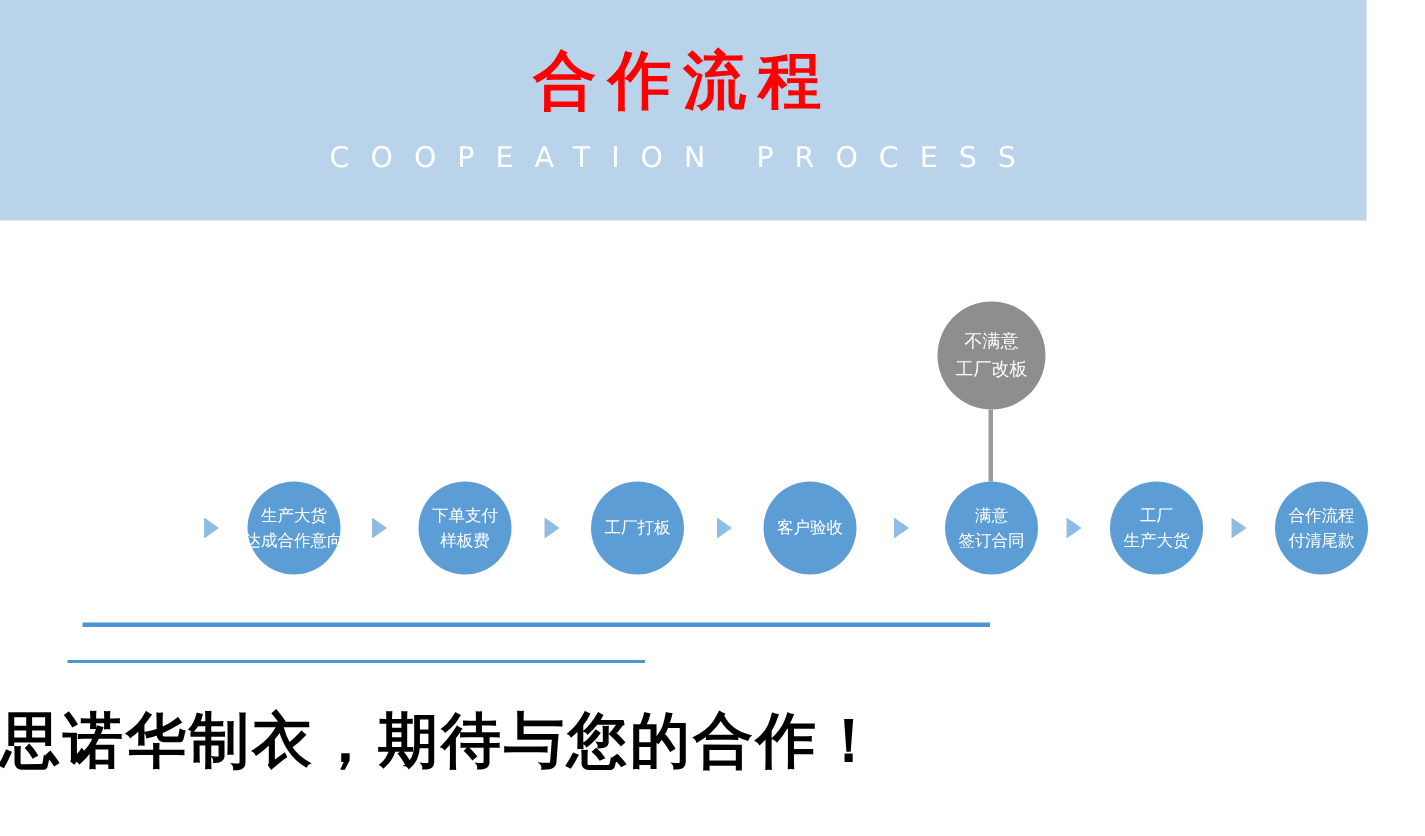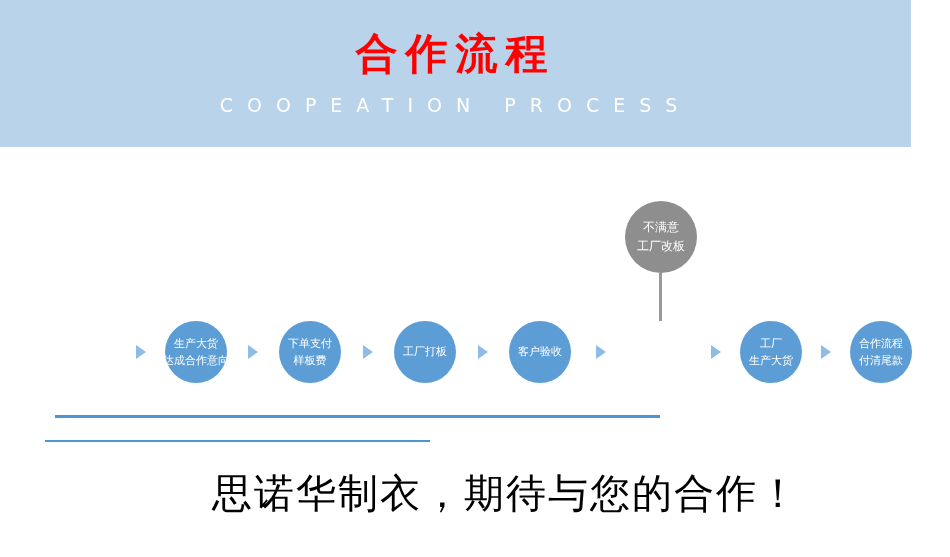--- a/index.html
+++ b/index.html
@@ -86,23 +86,23 @@
     background: #4b96d2;
   }
   .deco-line.l1 { left: 55px;  top: 399px; width: 605px; height: 3px; }
   .deco-line.l2 { left: 45px;  top: 424px; width: 385px; height: 2px; }
   
   .slogan {
     position: absolute;
     top: 466px;
     left: 0;
     width: 800px;
-    text-align: right;
+    text-align: left;
     font-size: 40px;
-    font-weight: normal;
+    font-weight: bold;
     color: #000000;
     letter-spacing: 2px;
   }
 </style>
 </head>
 <body>
 
 <div class="page">
 
   <header class="banner">
@@ -127,20 +127,24 @@
       <span>样板费</span>
     </div>
     <div class="circle blue" style="left:394px; top:305px;text-align:center;">
       <span>工厂打板</span>
       <span></span>
     </div>
     <div class="circle blue" style="left:509px; top:305px;">
       <span>客户验收</span>
       <span></span>
     </div>
+    <div class="circle blue" style="left:630px; top:305px;">
+      <span>满意</span>
+      <span>签订合同</span>
+    </div>
     <div class="circle blue" style="left:740px; top:305px;text-align:center;">
       <span>工厂</span>
       <span>生产大货</span>
     </div>
     <div class="circle blue" style="left:850px; top:305px;">
       <span>合作流程</span>
       <span>付清尾款</span>
     </div>
 
     <div class="arrow" style="left:136px;"></div>

